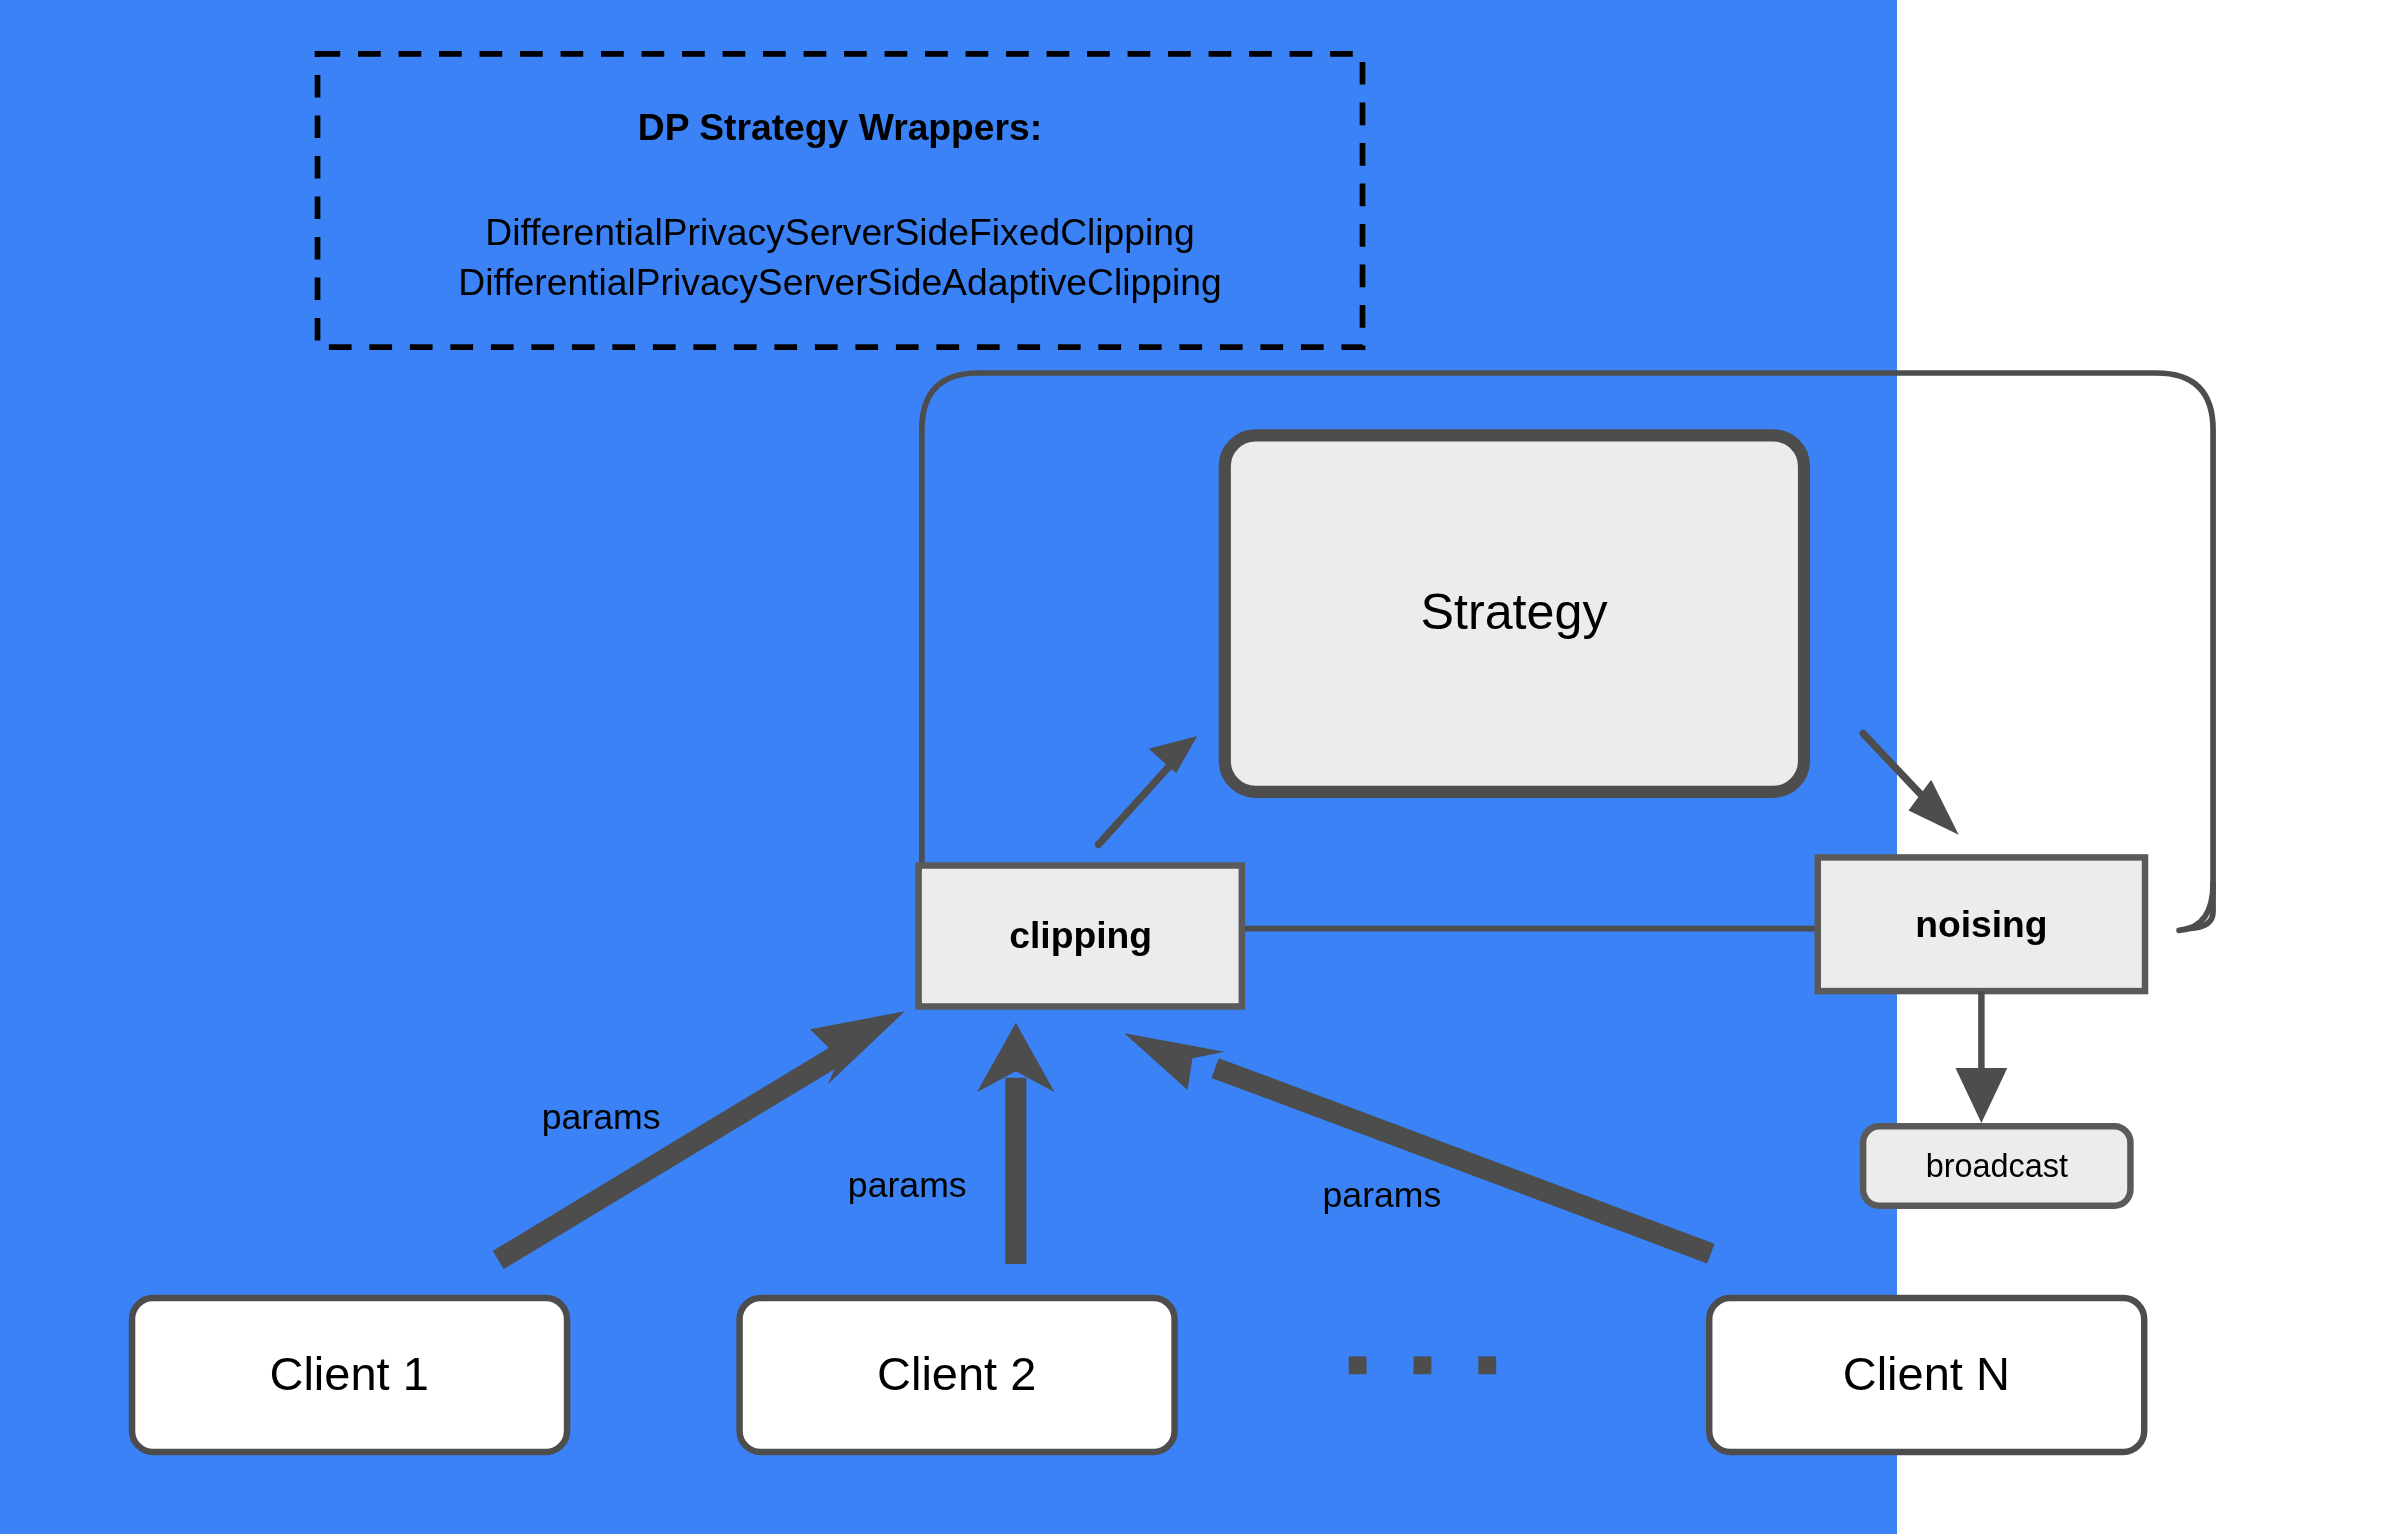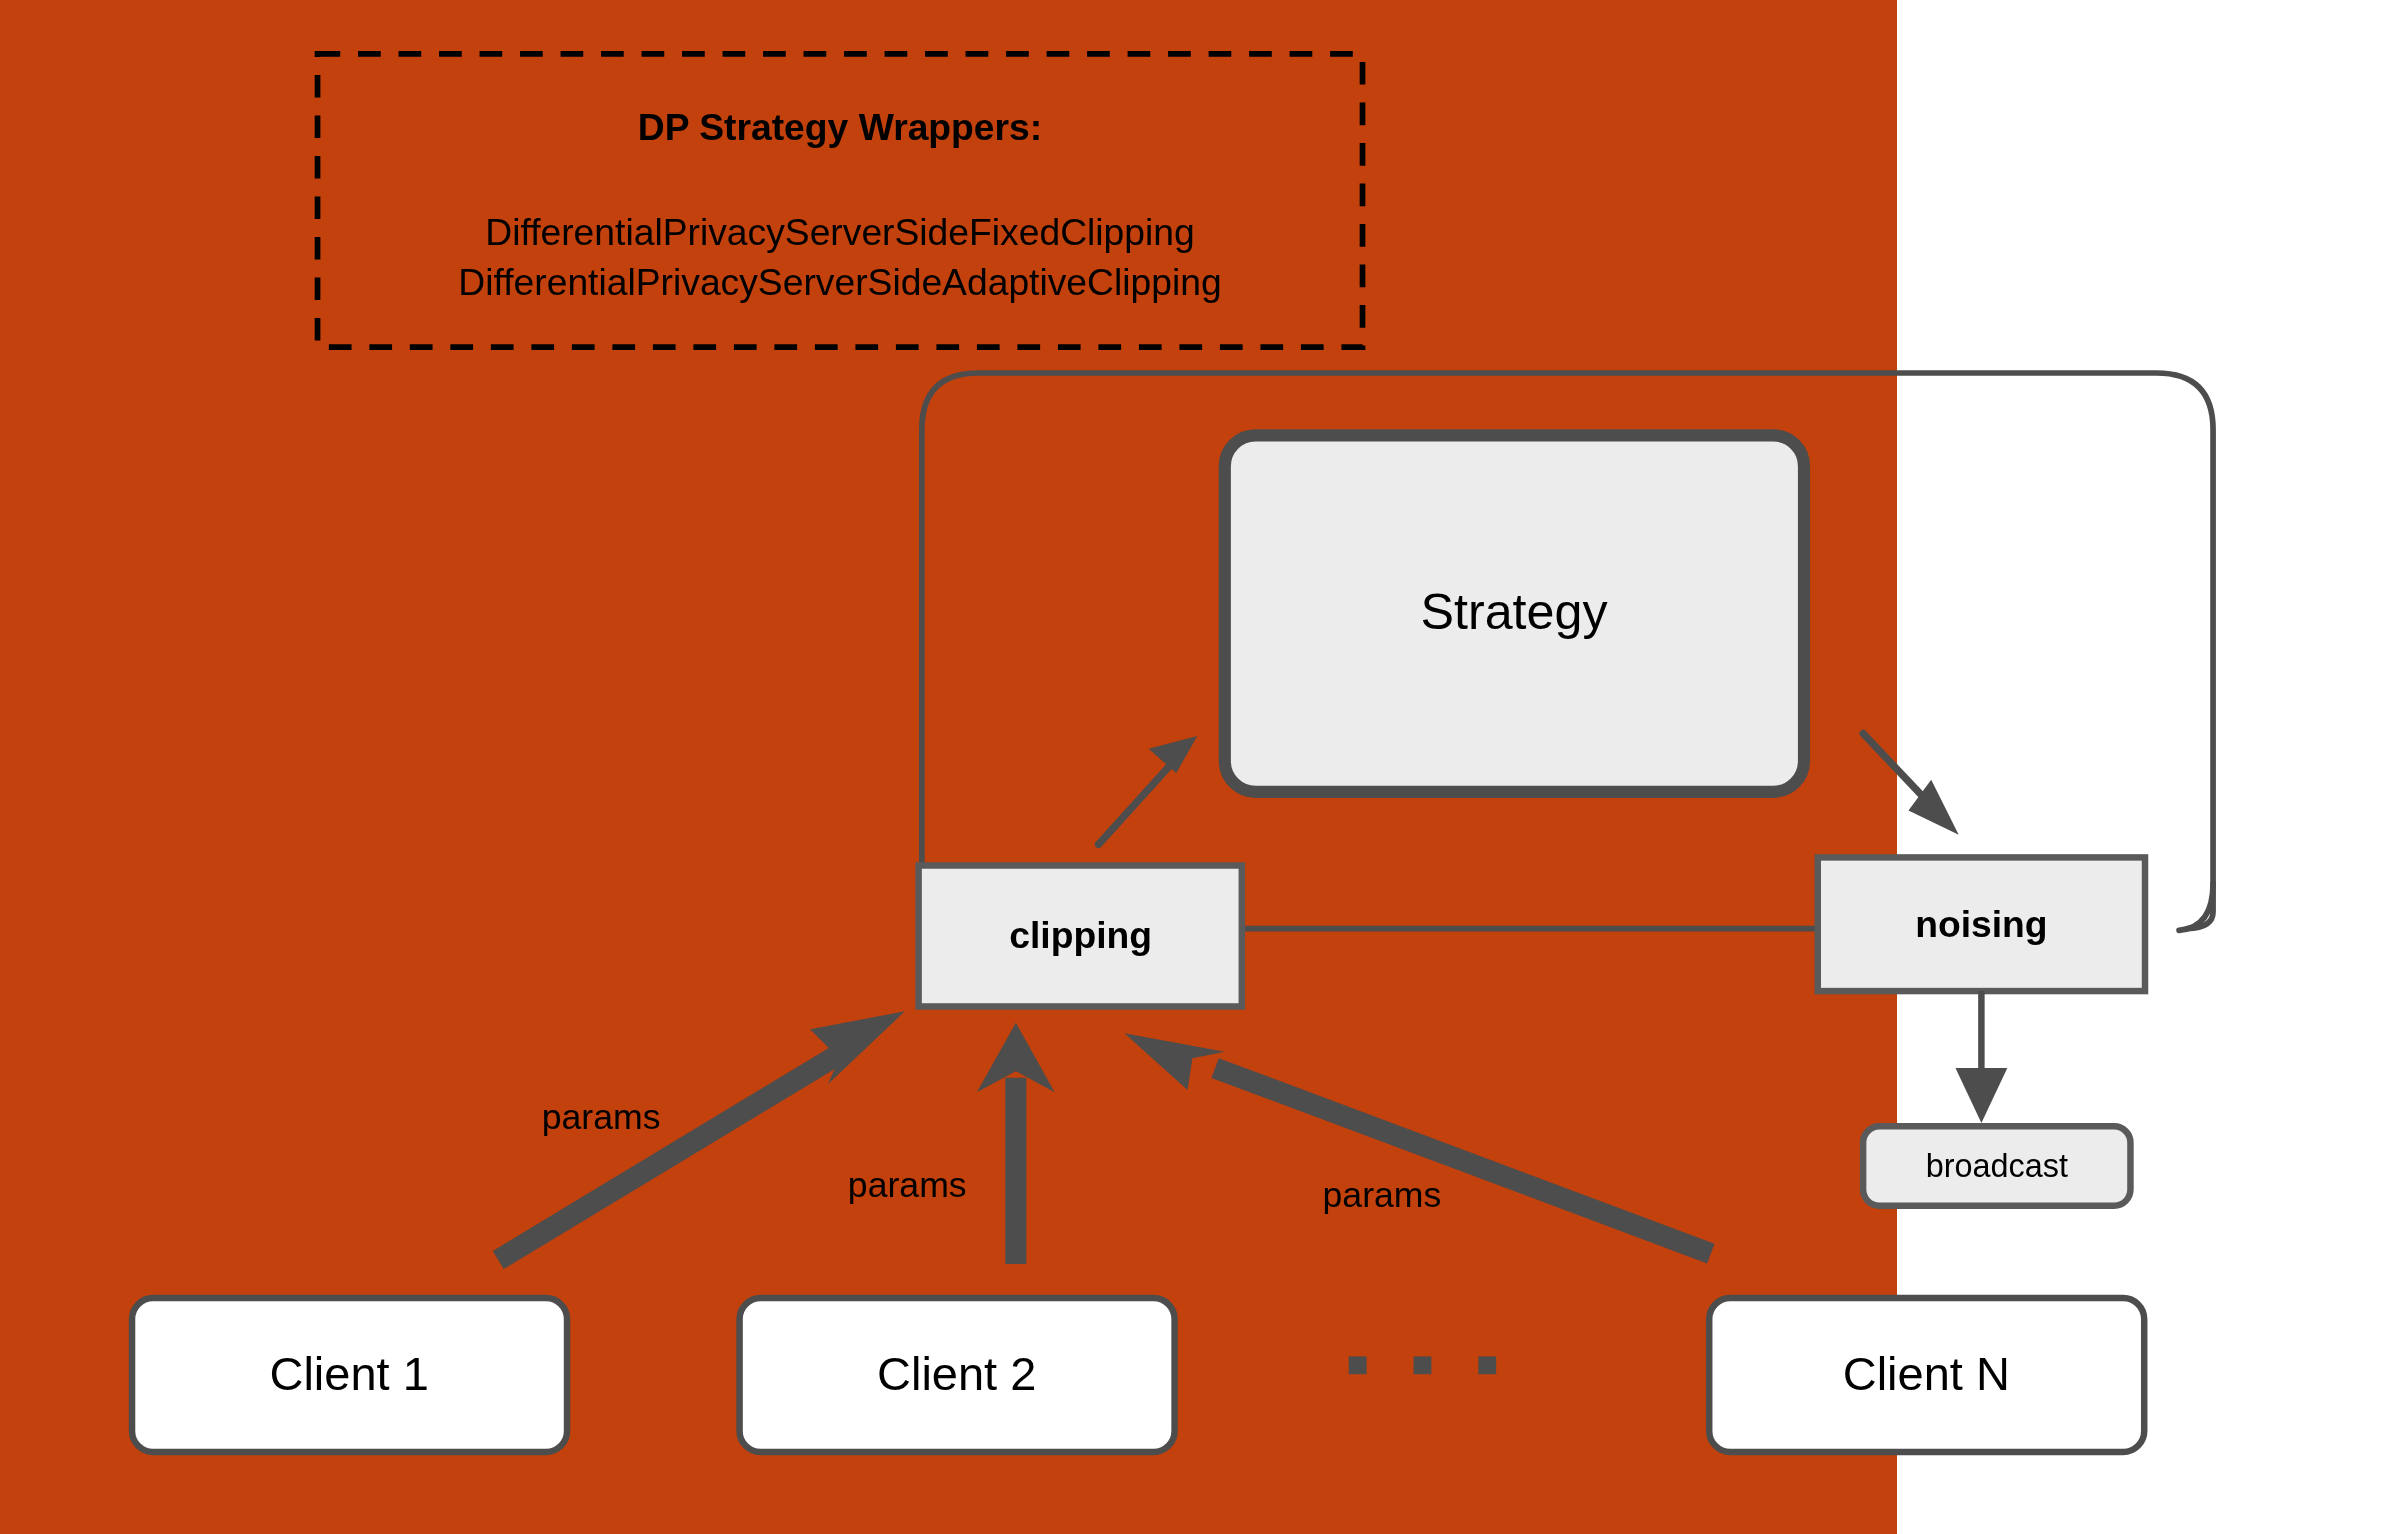--- a/index.html
+++ b/index.html
@@ -10,21 +10,21 @@
   body {
     font-family: "Liberation Sans", sans-serif;
     width: 2401px;
     height: 1535px;
     overflow: hidden;
   }
   #diagram-root {
     position: relative;
     width: 1897px;
     height: 1535px;
-    background: #c2410c;
+    background: #3b82f6;
   }
   svg.diagram {
     display: block;
     width: 2401px;
     height: 1535px;
   }
   .node-text {
     font-family: "Liberation Sans", sans-serif;
     fill: #000000;
     text-anchor: middle;

